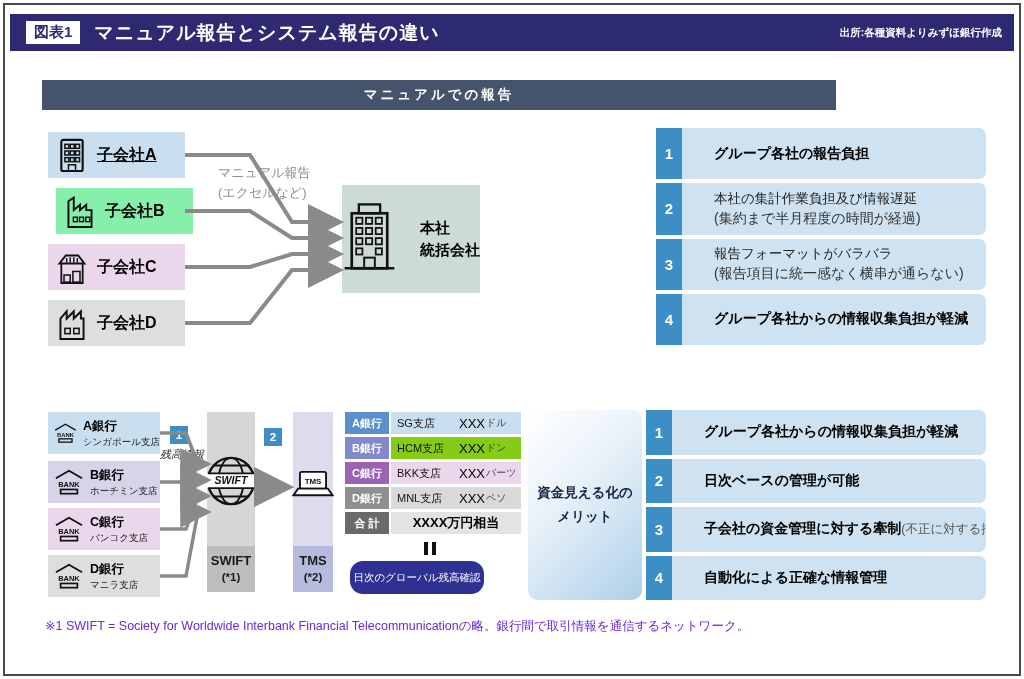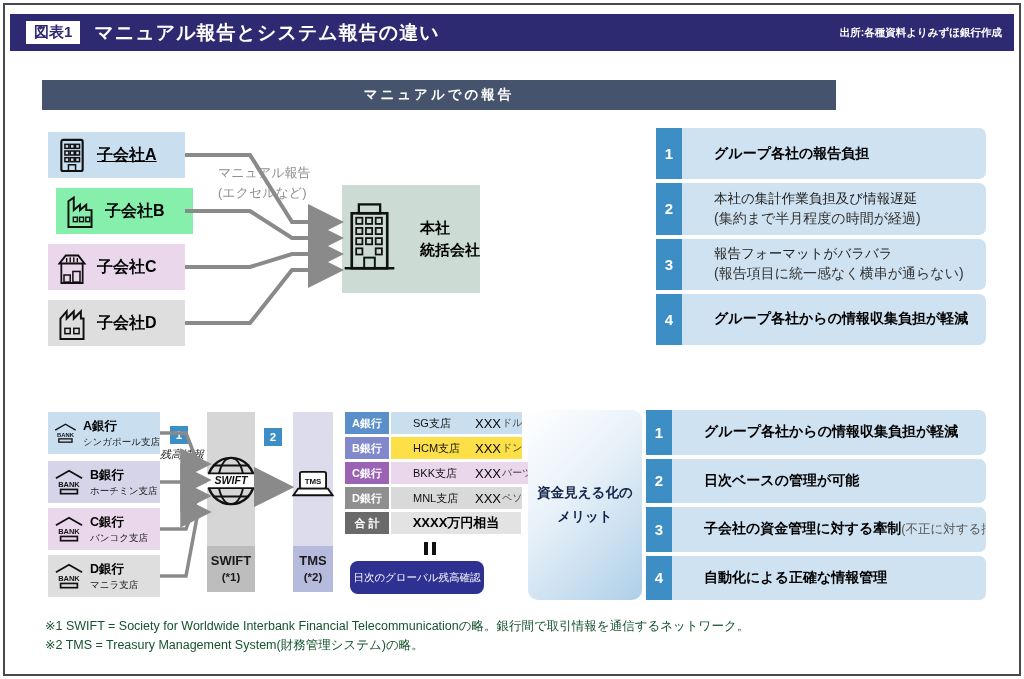--- a/index.html
+++ b/index.html
@@ -112,37 +112,37 @@
   .tms-footer { background:#b6badd; }
   .col-footer .l1 { font-size:13px; }
   .col-footer .l2 { font-size:11.5px; }
 
   
   .balance-table { position:absolute; left:345px; top:412px; width:176px; display:flex; flex-direction:column; gap:3px; }
   .trow { display:flex; height:22px; gap:2px; }
   .tlabel { width:44px; flex:none; color:#fff; font-weight:bold; font-size:11px; display:flex; align-items:center; justify-content:center; white-space:nowrap; }
   .tl-a { background:#5b8fc9; } .tl-b { background:#8288cc; } .tl-c { background:#9c63b5; } .tl-d { background:#8f8f8f; } .tl-t { background:#6a6a6a; }
   .tbody2 { flex:1; display:flex; align-items:center; white-space:nowrap; }
-  .tb-a { background:#c9dff0; } .tb-b { background:#fde047; } .tb-c { background:#ebd7ec; } .tb-d { background:#d9d9d9; }
+  .tb-a { background:#c9dff0; } .tb-b { background:#84cc16; } .tb-c { background:#ebd7ec; } .tb-d { background:#d9d9d9; }
   .tb-t { background:#e3e3e3; justify-content:center; font-weight:bold; font-size:13px; color:#000; }
-  .tbranch { width:62px; flex:none; font-size:11px; color:#111; padding-left:22px; }
+  .tbranch { width:62px; flex:none; font-size:11px; color:#111; padding-left:6px; }
   .tamount { font-weight:normal; font-size:13px; color:#000; }
   .tcur { font-weight:normal; font-size:10px; color:#444; margin-left:1px; }
 
   .equals { position:absolute; left:424px; top:542px; display:flex; gap:4px; }
   .equals span { width:4px; height:13px; background:#111; display:block; }
 
   .daily-btn {
     position:absolute; left:350px; top:561px; width:134px; height:33px;
-    background:#2e3192; border-radius:8px; color:#fff; font-size:10.5px;
+    background:#2e3192; border-radius:13px; color:#fff; font-size:10.5px;
     display:flex; align-items:center; justify-content:center; white-space:nowrap;
   }
 
   
-  .footnotes { position:absolute; left:45px; top:617px; font-size:12.5px; color:#14532d; line-height:1.55; white-space:nowrap; }
+  .footnotes { position:absolute; left:45px; top:617px; font-size:12.5px; color:#6d28d9; line-height:1.55; white-space:nowrap; }
 
   .arrows { position:absolute; left:0; top:0; width:1024px; height:679px; pointer-events:none; }
 </style>
 </head>
 <body>
 
 <div class="page">
   <div class="frame"></div>
 
   <div class="titlebar">
@@ -411,21 +411,20 @@
     <div class="prow">
       <div class="pnum">4</div>
       <div class="pbody">
           <span class="pmain emph">自動化による正確な情報管理</span>
         </div>
     </div>
   </div>
 
   <div class="footnotes">
     <div>※1 SWIFT =  Society for Worldwide Interbank Financial Telecommunicationの略。銀行間で取引情報を通信するネットワーク。</div>
-    <div>※2 TMS =  Treasury Management System(財務管理システム)の略。</div>
   </div>
 
   <svg class="arrows">
     <defs>
       <marker id="ah" markerWidth="9" markerHeight="9" refX="6.5" refY="4.5" orient="auto">
         <path d="M0,0 L9,4.5 L0,9 Z" fill="#8a8a8a"></path>
       </marker>
     </defs>
 
     <path d="M185,155 L250,155 L292,222 L334,222" fill="none" stroke="#8a8a8a" stroke-width="4" marker-end="url(#ah)"></path>

